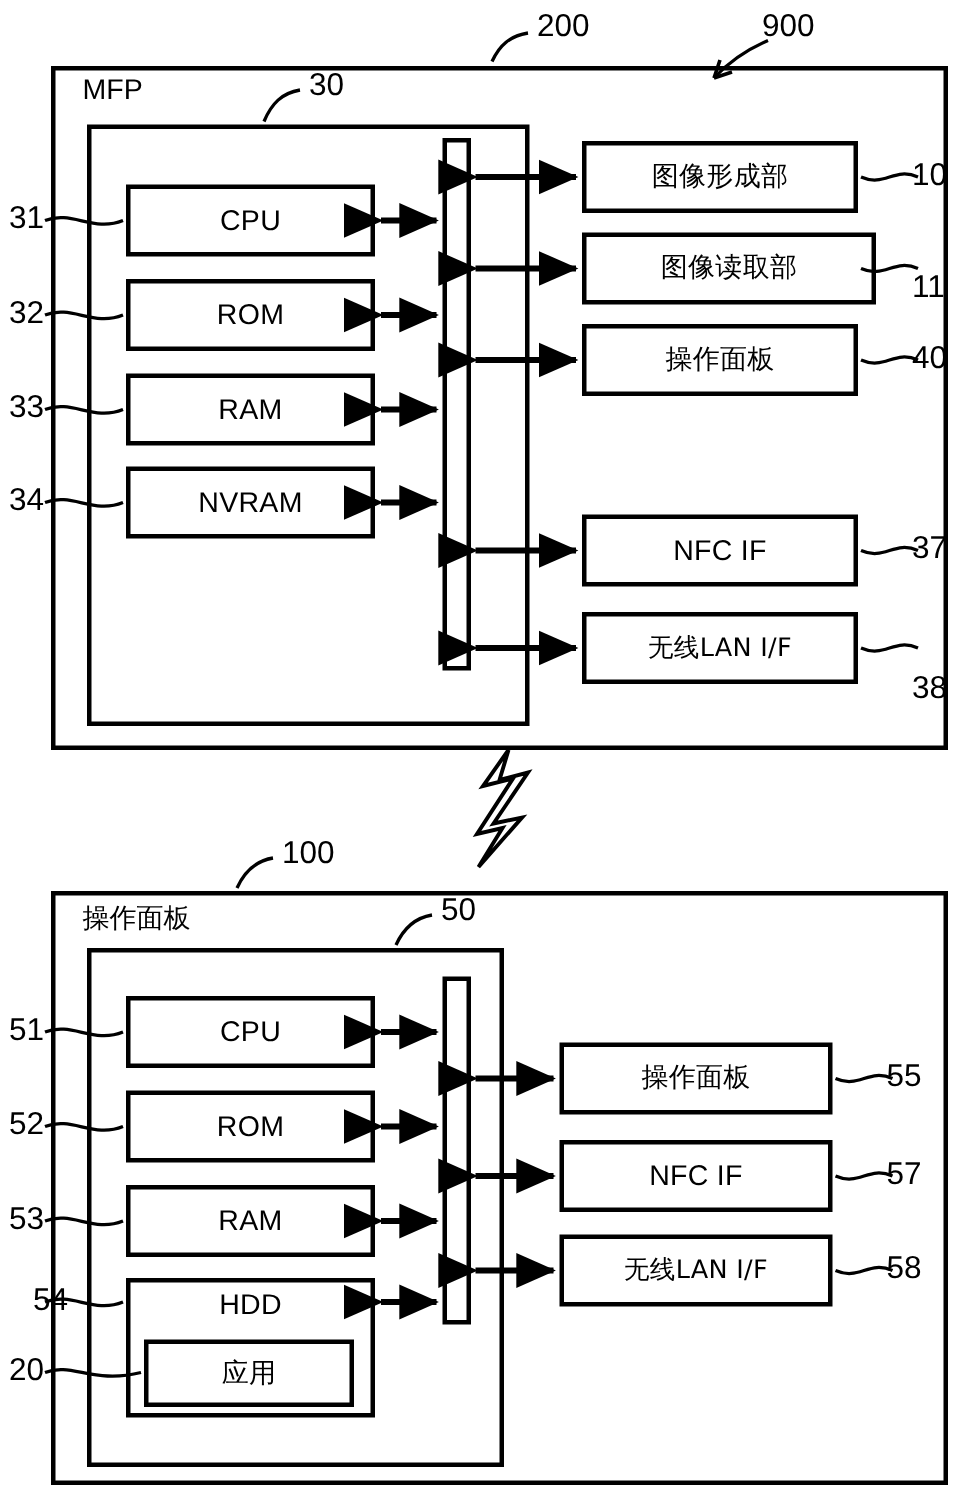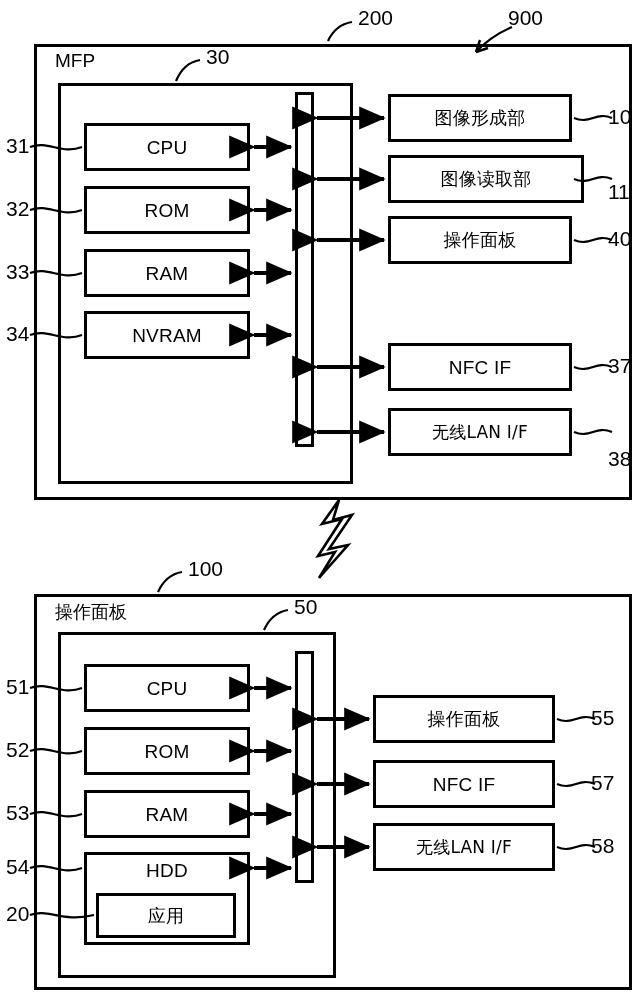--- a/index.html
+++ b/index.html
@@ -186,20 +186,20 @@
 
   <div class="ref" style="left:608px;top:105px;">10</div>
   <div class="ref" style="left:608px;top:166px;margin-top:14px;">11</div>
   <div class="ref" style="left:608px;top:227px;">40</div>
   <div class="ref" style="left:608px;top:354px;">37</div>
   <div class="ref" style="left:608px;top:426px;margin-top:21px;">38</div>
 
   <div class="ref" style="left:6px;top:675px;">51</div>
   <div class="ref" style="left:6px;top:738px;">52</div>
   <div class="ref" style="left:6px;top:801px;">53</div>
-  <div class="ref" style="left:6px;top:855px;">54</div>
+  <div class="ref" style="left:22px;top:855px;">54</div>
   <div class="ref" style="left:6px;top:902px;">20</div>
 
   <div class="ref" style="left:591px;top:706px;">55</div>
   <div class="ref" style="left:591px;top:771px;">57</div>
   <div class="ref" style="left:591px;top:834px;">58</div>
 
 </div>
 
 </body></html>

